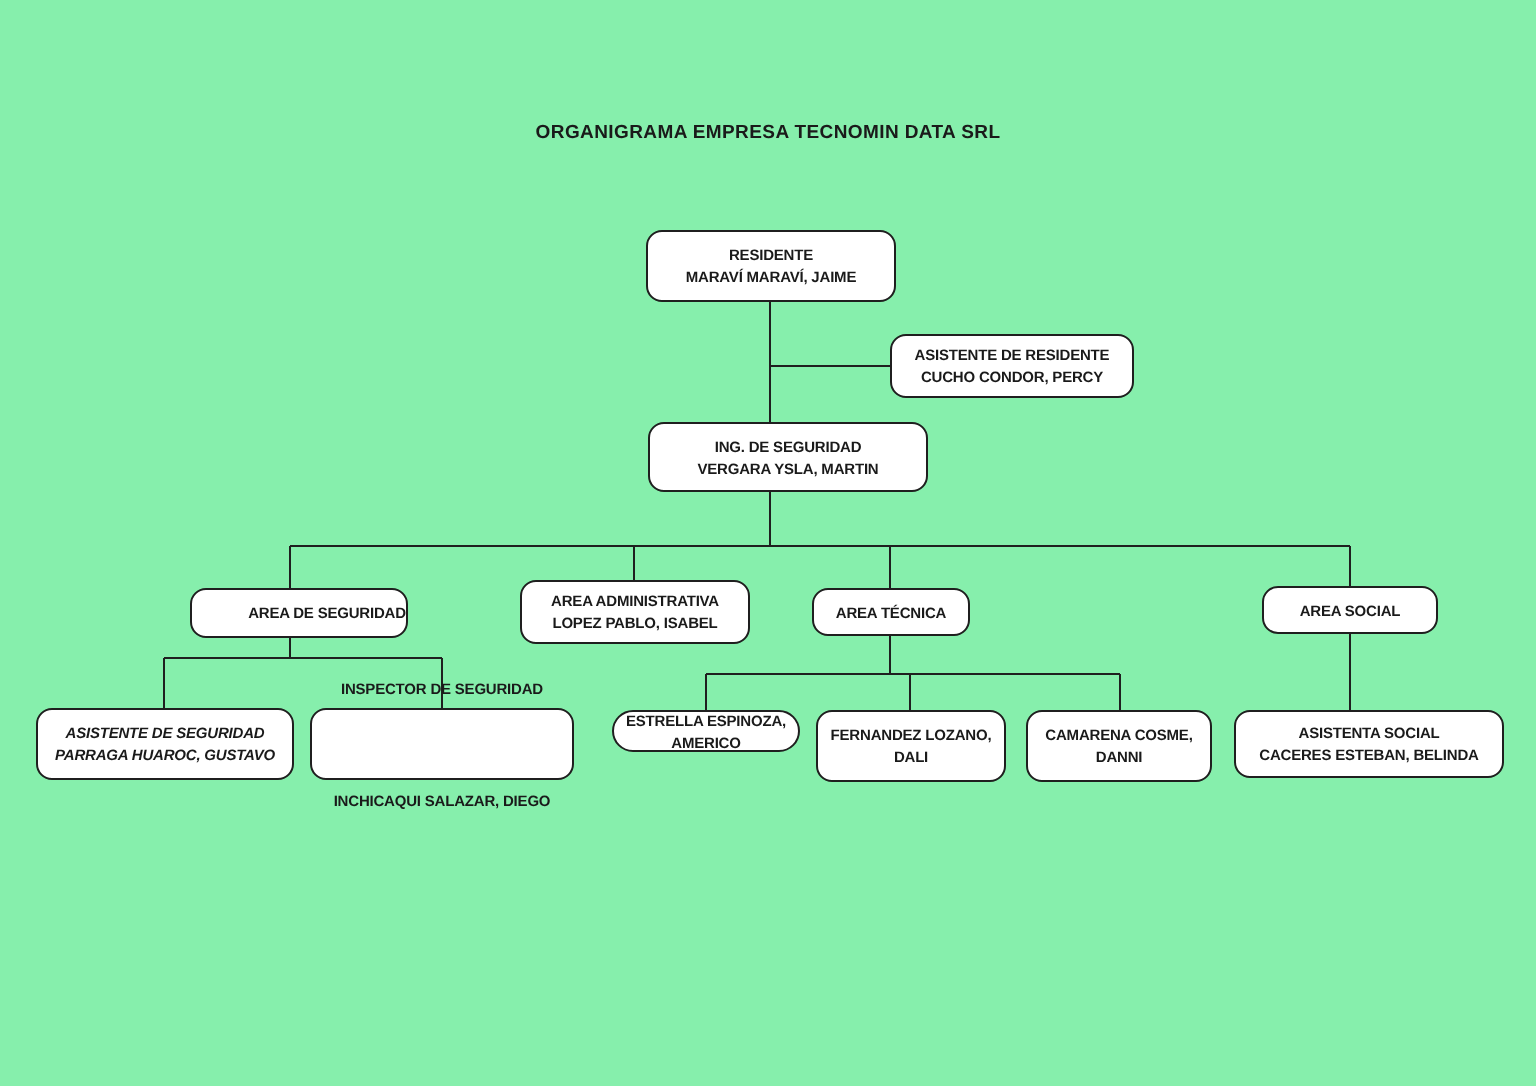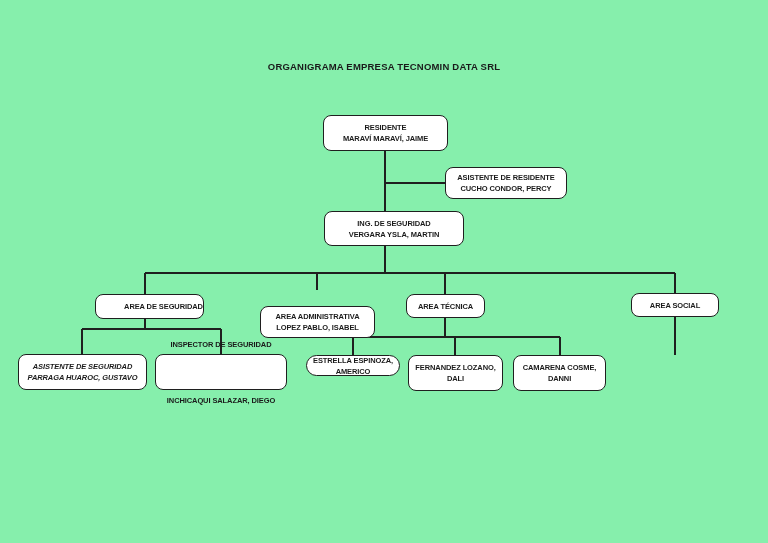--- a/index.html
+++ b/index.html
@@ -83,21 +83,21 @@
 
   <div class="node" style="left:324px; top:211px; width:140px; height:35px;">
     <span>ING. DE SEGURIDAD</span>
     <span>VERGARA YSLA, MARTIN</span>
   </div>
 
   <div class="node" style="left:95px; top:294px; width:109px; height:25px;padding-left:30px;">
     <span>AREA DE SEGURIDAD</span>
   </div>
 
-  <div class="node" style="left:260px; top:290px; width:115px; height:32px;margin-top:16px;">
+  <div class="node" style="left:260px; top:290px; width:115px; height:32px;">
     <span>AREA ADMINISTRATIVA</span>
     <span>LOPEZ PABLO, ISABEL</span>
   </div>
 
   <div class="node" style="left:631px; top:293px; width:88px; height:24px;">
     <span>AREA SOCIAL</span>
   </div>
 
   <div class="node" style="left:406px; top:294px; width:79px; height:24px;">
     <span>AREA TÉCNICA</span>
@@ -121,14 +121,18 @@
   <div class="node" style="left:408px; top:355px; width:95px; height:36px;">
     <span>FERNANDEZ LOZANO,</span>
     <span>DALI</span>
   </div>
 
   <div class="node" style="left:513px; top:355px; width:93px; height:36px;">
     <span>CAMARENA COSME,</span>
     <span>DANNI</span>
   </div>
 
+  <div class="node" style="left:617px; top:355px; width:135px; height:34px;">
+    <span>ASISTENTA SOCIAL</span>
+    <span>CACERES ESTEBAN, BELINDA</span>
+  </div>
 
 </div>
 
 </body></html>

